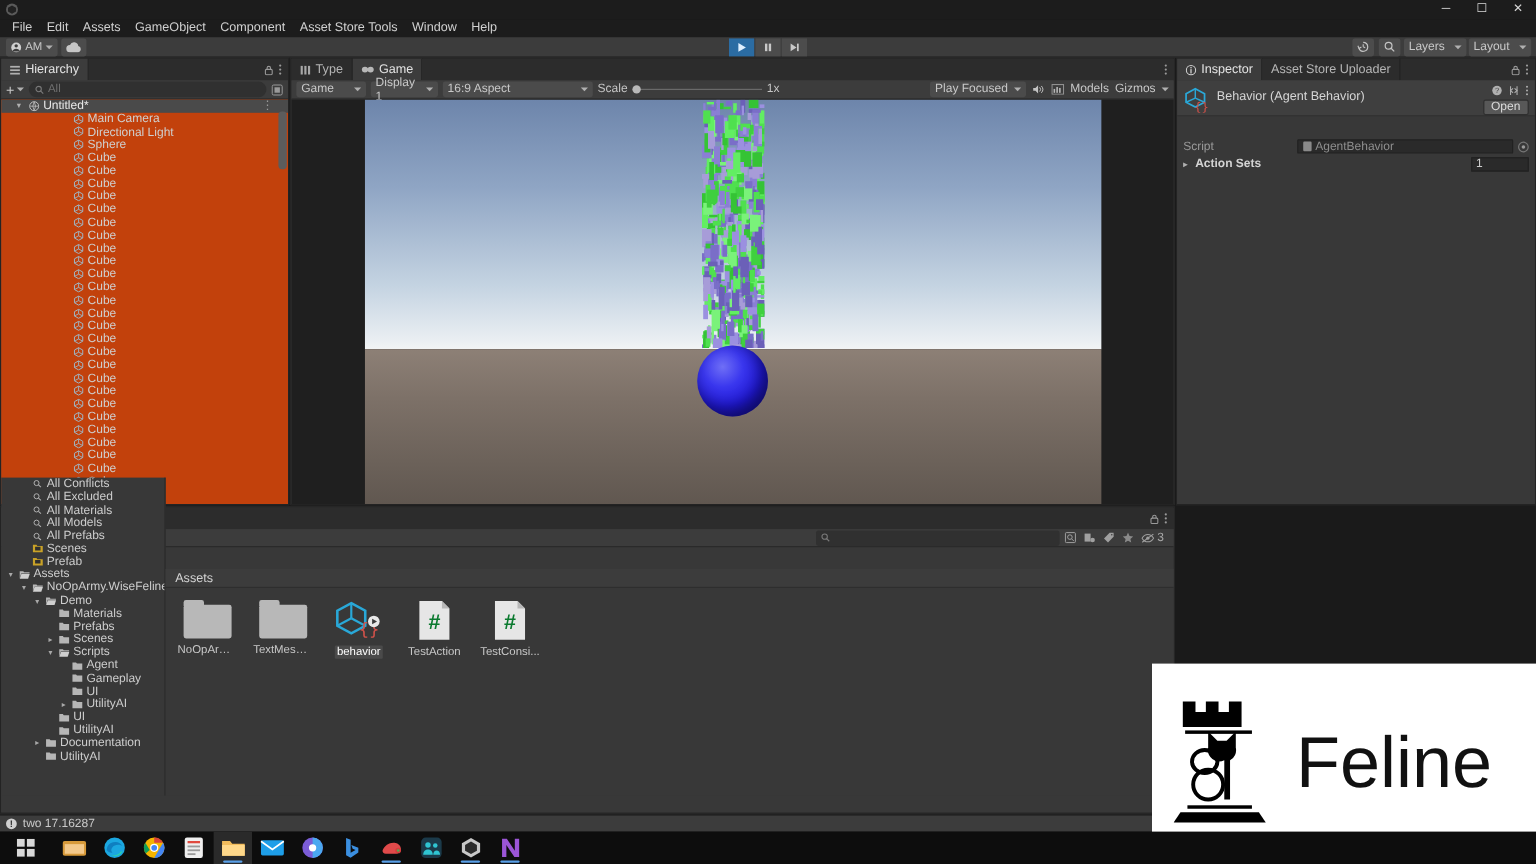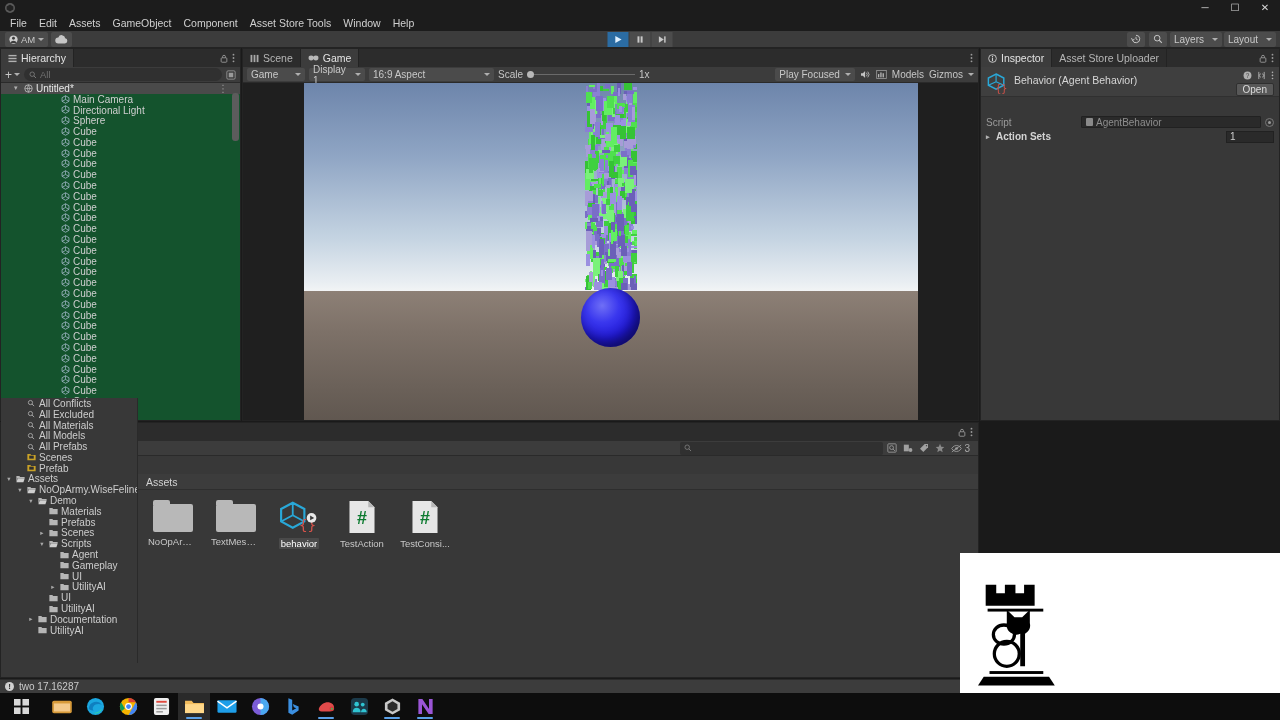--- a/index.html
+++ b/index.html
@@ -93,21 +93,21 @@
   #hierarchy { left: 0; top: 48px; width: 241px; height: 373px; }
   .hier-toolbar {
     height: 16px; background: #3c3c3c; display: flex; align-items: center;
     padding: 0 4px; gap: 4px; border-bottom: 1px solid #2a2a2a;
   }
   .plus-btn { display: flex; align-items: center; gap: 2px; color: #c8c8c8; font-size: 12px; line-height: 1;}
   .hier-search {
     flex: 1; height: 13px; background: #303030; border-radius: 7px;
     display: flex; align-items: center; padding: 0 5px; gap: 3px; color: #6f6f6f; font-size: 9.5px;
   }
-  .hier-list { position: absolute; left: 0; right: 0; top: 16px; bottom: 0; overflow: hidden; background: #14532d; }
+  .hier-list { position: absolute; left: 0; right: 0; top: 16px; bottom: 0; overflow: hidden; background: #c2410c; }
   .hier-row {
     height: 10.8px; display: flex; align-items: center; gap: 3px; padding-left: 20px;
     font-size: 10px; color: #cfcfcf; white-space: nowrap;
   }
   .hier-row.root { background: #4a4a4a; padding-left: 22px; color: #e9e9e9; font-weight: normal; }
   .hier-row .tri { width: 7px; margin-left: -9px; color: #b0b0b0; font-size: 7px; }
   .hier-row.child { padding-left: 60px; }
   .go-icon { width: 9px; height: 9px; flex: 0 0 auto; }
   .hier-scroll {
     position: absolute; right: 1px; top: 18px; width: 7px; bottom: 10px;
@@ -685,21 +685,21 @@
   </div>
 
   <div class="panel" id="gameview">
     <div class="tabrow">
       <div class="tab">
         <svg width="9" height="9" viewBox="0 0 10 10">
             <rect x="0.6" y="1" width="2" height="8" fill="#a8a8a8"></rect>
             <rect x="4" y="1" width="2" height="8" fill="#a8a8a8"></rect>
             <rect x="7.4" y="1" width="2" height="8" fill="#a8a8a8"></rect>
           </svg>
-        <span>Scene</span>
+        <span>Type</span>
       </div>
       <div class="tab active">
         <svg width="11" height="8" viewBox="0 0 14 9">
             <ellipse cx="4" cy="4.5" rx="3.3" ry="3.1" fill="#b8b8b8"></ellipse>
             <ellipse cx="10" cy="4.5" rx="3.3" ry="3.1" fill="#b8b8b8"></ellipse>
             <rect x="4" y="3.2" width="6" height="2.5" fill="#b8b8b8"></rect>
           </svg>
         <span>Game</span>
       </div>
       <div class="tabrow-right">
@@ -1663,20 +1663,21 @@
 
       <path d="M30 48 l0 -14 8 8 h8 l8 -8 0 14 a10 10 0 0 1 -5 11 l0 34 h-5 l0 -34 a10 10 0 0 1 -14 -11z" fill="#000"></path>
 
       <ellipse cx="27" cy="60" rx="11" ry="10" fill="none" stroke="#000" stroke-width="3.4"></ellipse>
       <ellipse cx="30" cy="80" rx="13" ry="13" fill="none" stroke="#000" stroke-width="3.4"></ellipse>
 
       <rect x="12" y="98" width="56" height="3" fill="#000"></rect>
       <path d="M6 104h68l6 9H0z" fill="#000"></path>
     </svg>
     <div class="wm-text">
+      <span>Feline</span>
     </div>
   </div>
 
   <div class="taskbar">
     <div class="start-btn">
       <svg width="15" height="15" viewBox="0 0 16 16">
           <rect x="0" y="0" width="7" height="7" fill="#d8d8d8"></rect>
           <rect x="9" y="0" width="7" height="7" fill="#d8d8d8"></rect>
           <rect x="0" y="9" width="7" height="7" fill="#d8d8d8"></rect>
           <rect x="9" y="9" width="7" height="7" fill="#d8d8d8"></rect>

